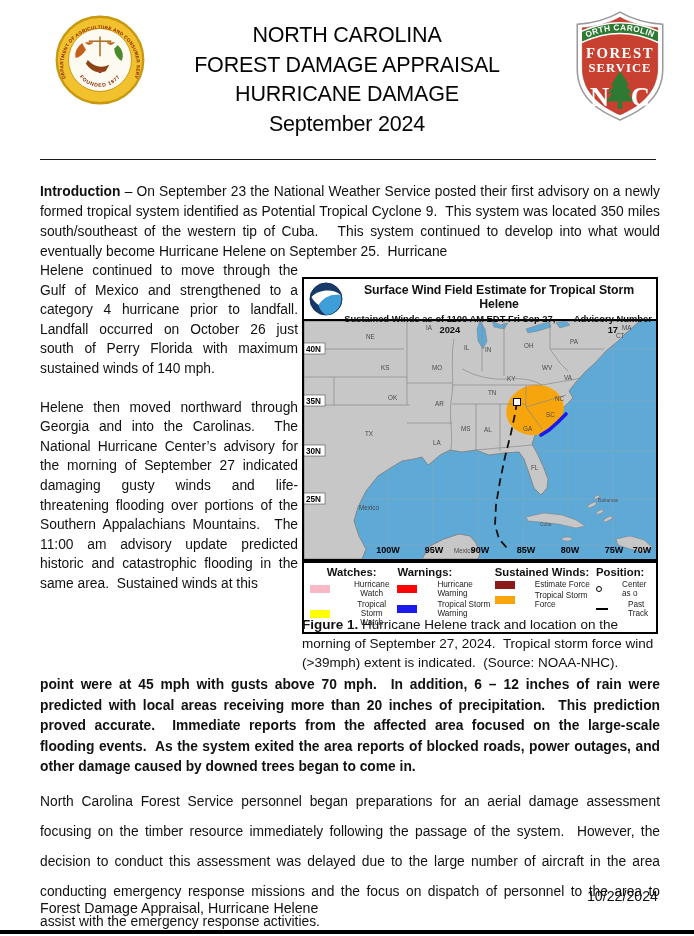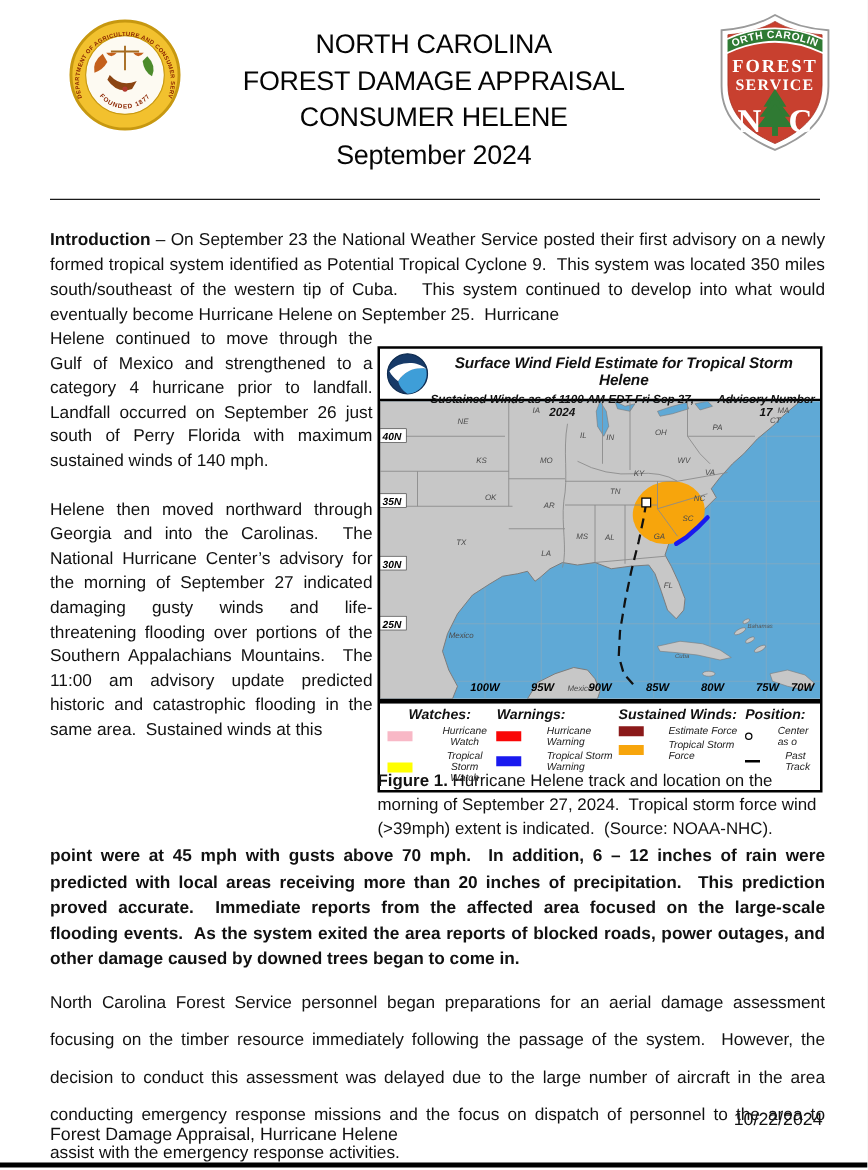--- a/index.html
+++ b/index.html
@@ -18,21 +18,21 @@
   .para{position:absolute; font-size:13.8px; line-height:20px; text-align:justify; white-space:pre-wrap;}
   .p-intro{left:40px; top:182px; width:620px;}
   .leftcol{position:absolute; left:40px; top:261px; width:258px;}
   .leftcol p{font-size:13.8px; line-height:19.6px; text-align:justify; white-space:pre-wrap;}
   .leftcol p + p{margin-top:19px;}
   .p-cont{left:40px; top:675px; width:620px; line-height:20.6px;font-weight:bold;}
   .p-final{left:40px; top:787px; width:620px; line-height:30px;}
   .bold{font-weight:bold;}
 
   
-  .figure{position:absolute; left:302px; top:277px; width:356px; border:2px solid #000; background:#fff;font-style:italic;}
+  .figure{position:absolute; left:302px; top:277px; width:356px; border:2px solid #000; background:#fff;}
   .fig-header{position:relative; height:40px;}
   .noaa-wrap{position:absolute; left:5px; top:3px; width:34px; height:34px;}
   .fig-titles{position:absolute; left:40px; right:2px; top:4px; text-align:center;}
   .fig-title{font-size:12.3px; font-weight:bold; letter-spacing:-0.1px;}
   .fig-sub{font-size:9.4px; font-weight:bold; display:flex; justify-content:center; gap:16px; margin-top:2px;}
   .map-wrap{border-top:2px solid #000; border-bottom:4px solid #000000; line-height:0;}
   .legend{display:flex; padding:3px 4px 5px 6px; background:#fff;}
   .lg-col{padding-right:4px;}
   .lg-c1{width:88px;text-align:center;} .lg-c2{width:98px;} .lg-c3{width:102px;} .lg-c4{width:56px;}
   .lg-head{font-size:11.3px; font-weight:bold;}
@@ -86,21 +86,21 @@
         <path d="M57,31 q4,6 9,0 z" fill="#C4601C"></path>
         <path d="M37,50 q10,11 23,5 l-4,7 q-13,4 -21,-8 z" fill="#8B4513"></path>
         <circle cx="50" cy="62" r="2.2" fill="#B03A2E"></circle>
       </g>
     </svg>
   </div>
 
   <div class="title-block">
     <div>NORTH CAROLINA</div>
     <div>FOREST DAMAGE APPRAISAL</div>
-    <div>CONSUMER HELENE</div>
+    <div>HURRICANE DAMAGE</div>
     <div>September 2024</div>
   </div>
 
   <div class="shield-wrap">
     <svg viewBox="0 0 96 112" width="98" height="114">
       <path d="M48,2 C36,9 20,13 6,14 L6,58 C6,87 29,100 48,108 C67,100 90,87 90,58 L90,14 C76,13 60,9 48,2 Z" fill="#FFFFFF" stroke="#9a9a9a" stroke-width="1.5"></path>
       <path d="M48,7 C38,13 24,16.5 11,17.5 L11,57 C11,83 32,96 48,103 C64,96 85,83 85,57 L85,17.5 C72,16.5 58,13 48,7 Z" fill="#C8402F" stroke="#a33225" stroke-width="0.6"></path>
       <path d="M10,32 Q48,14 86,32 L86,21 Q48,4 10,21 Z" fill="#2F7A33" stroke="#FFFFFF" stroke-width="1.4"></path>
       <defs>
           <path id="bannerArc" d="M13,28 Q48,12 83,28"></path>
@@ -119,21 +119,21 @@
       <text x="28" y="94" text-anchor="middle" font-size="26" font-weight="bold" fill="#FFFFFF" font-family="Liberation Serif, serif">N</text>
       <text x="68" y="94" text-anchor="middle" font-size="26" font-weight="bold" fill="#FFFFFF" font-family="Liberation Serif, serif">C</text>
     </svg>
   </div>
 
   <div class="rule"></div>
 
   <div class="para p-intro"><span class="bold">Introduction</span><span> – On September 23 the National Weather Service posted their first advisory on a newly formed tropical system identified as Potential Tropical Cyclone 9.  This system was located 350 miles south/southeast of the western tip of Cuba.   This system continued to develop into what would eventually become Hurricane Helene on September 25.  Hurricane</span></div>
 
   <div class="leftcol">
-    <p>Helene continued to move through the Gulf of Mexico and strengthened to a category 4 hurricane prior to landfall.  Landfall occurred on September 26 just south of Perry Florida with maximum sustained winds of 140 mph.</p>
+    <p>Helene continued to move through the Gulf of Mexico and strengthened to a category 4 hurricane prior to landfall.  Landfall occurred on October 26 just south of Perry Florida with maximum sustained winds of 140 mph.</p>
     <p>Helene then moved northward through Georgia and into the Carolinas.  The National Hurricane Center’s advisory for the morning of September 27 indicated damaging gusty winds and life-threatening flooding over portions of the Southern Appalachians Mountains.  The 11:00 am advisory update predicted historic and catastrophic flooding in the same area.  Sustained winds at this</p>
   </div>
 
   <div class="figure">
     <div class="fig-header">
       <div class="noaa-wrap">
         <svg viewBox="0 0 34 34" width="34" height="34">
           <circle cx="17" cy="17" r="16" fill="#173A68" stroke="#0F2C50" stroke-width="1"></circle>
           <path d="M9.5,23 C15,14.5 23,11 31.8,13 A16,16 0 0 1 17,33 A16,16 0 0 1 9.5,23 Z" fill="#3E9ED8"></path>
           <path d="M2.5,15 C9,7.5 24,6 31.8,13 C23,11.5 15,14.5 9.5,23 C6.5,20.7 4,18 2.5,15 Z" fill="#FFFFFF"></path>

